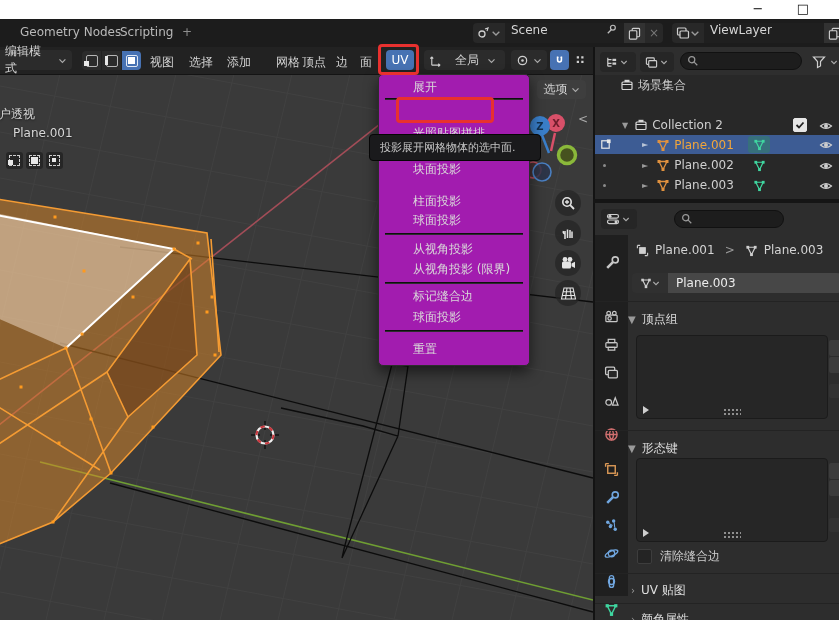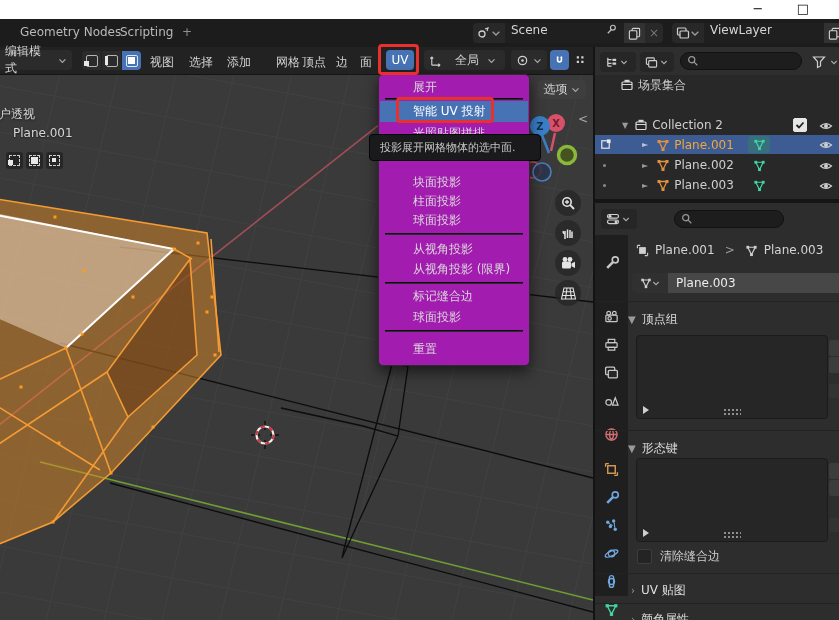--- a/index.html
+++ b/index.html
@@ -377,23 +377,22 @@
           <rect x="1" y="7" width="3" height="3"></rect>
           <rect x="7" y="7" width="3" height="3"></rect>
         </g>
       </svg>
   </div>
 </div>
 
 <div id="uvmenu" class="abs">
   <div class="mitem" style="top:3px">展开</div>
   <div class="msep" style="top:23px"></div>
-  <div class="mitem sel" style="top:26px">智能 UV 投射</div>
   <div class="mitem" style="top:49px">光照贴图拼排</div>
-  <div class="mitem" style="top:98px">块面投影</div>
+  <div class="mitem" style="top:85px">块面投影</div>
   <div class="mitem" style="top:117px">柱面投影</div>
   <div class="mitem" style="top:136px">球面投影</div>
   <div class="msep" style="top:158px"></div>
   <div class="mitem" style="top:165px">从视角投影</div>
   <div class="mitem" style="top:185px">从视角投影 (限界)</div>
   <div class="msep" style="top:207px"></div>
   <div class="mitem" style="top:212px">标记缝合边</div>
   <div class="mitem" style="top:233px">球面投影</div>
   <div class="msep" style="top:255px"></div>
   <div class="mitem" style="top:265px">重置</div>

